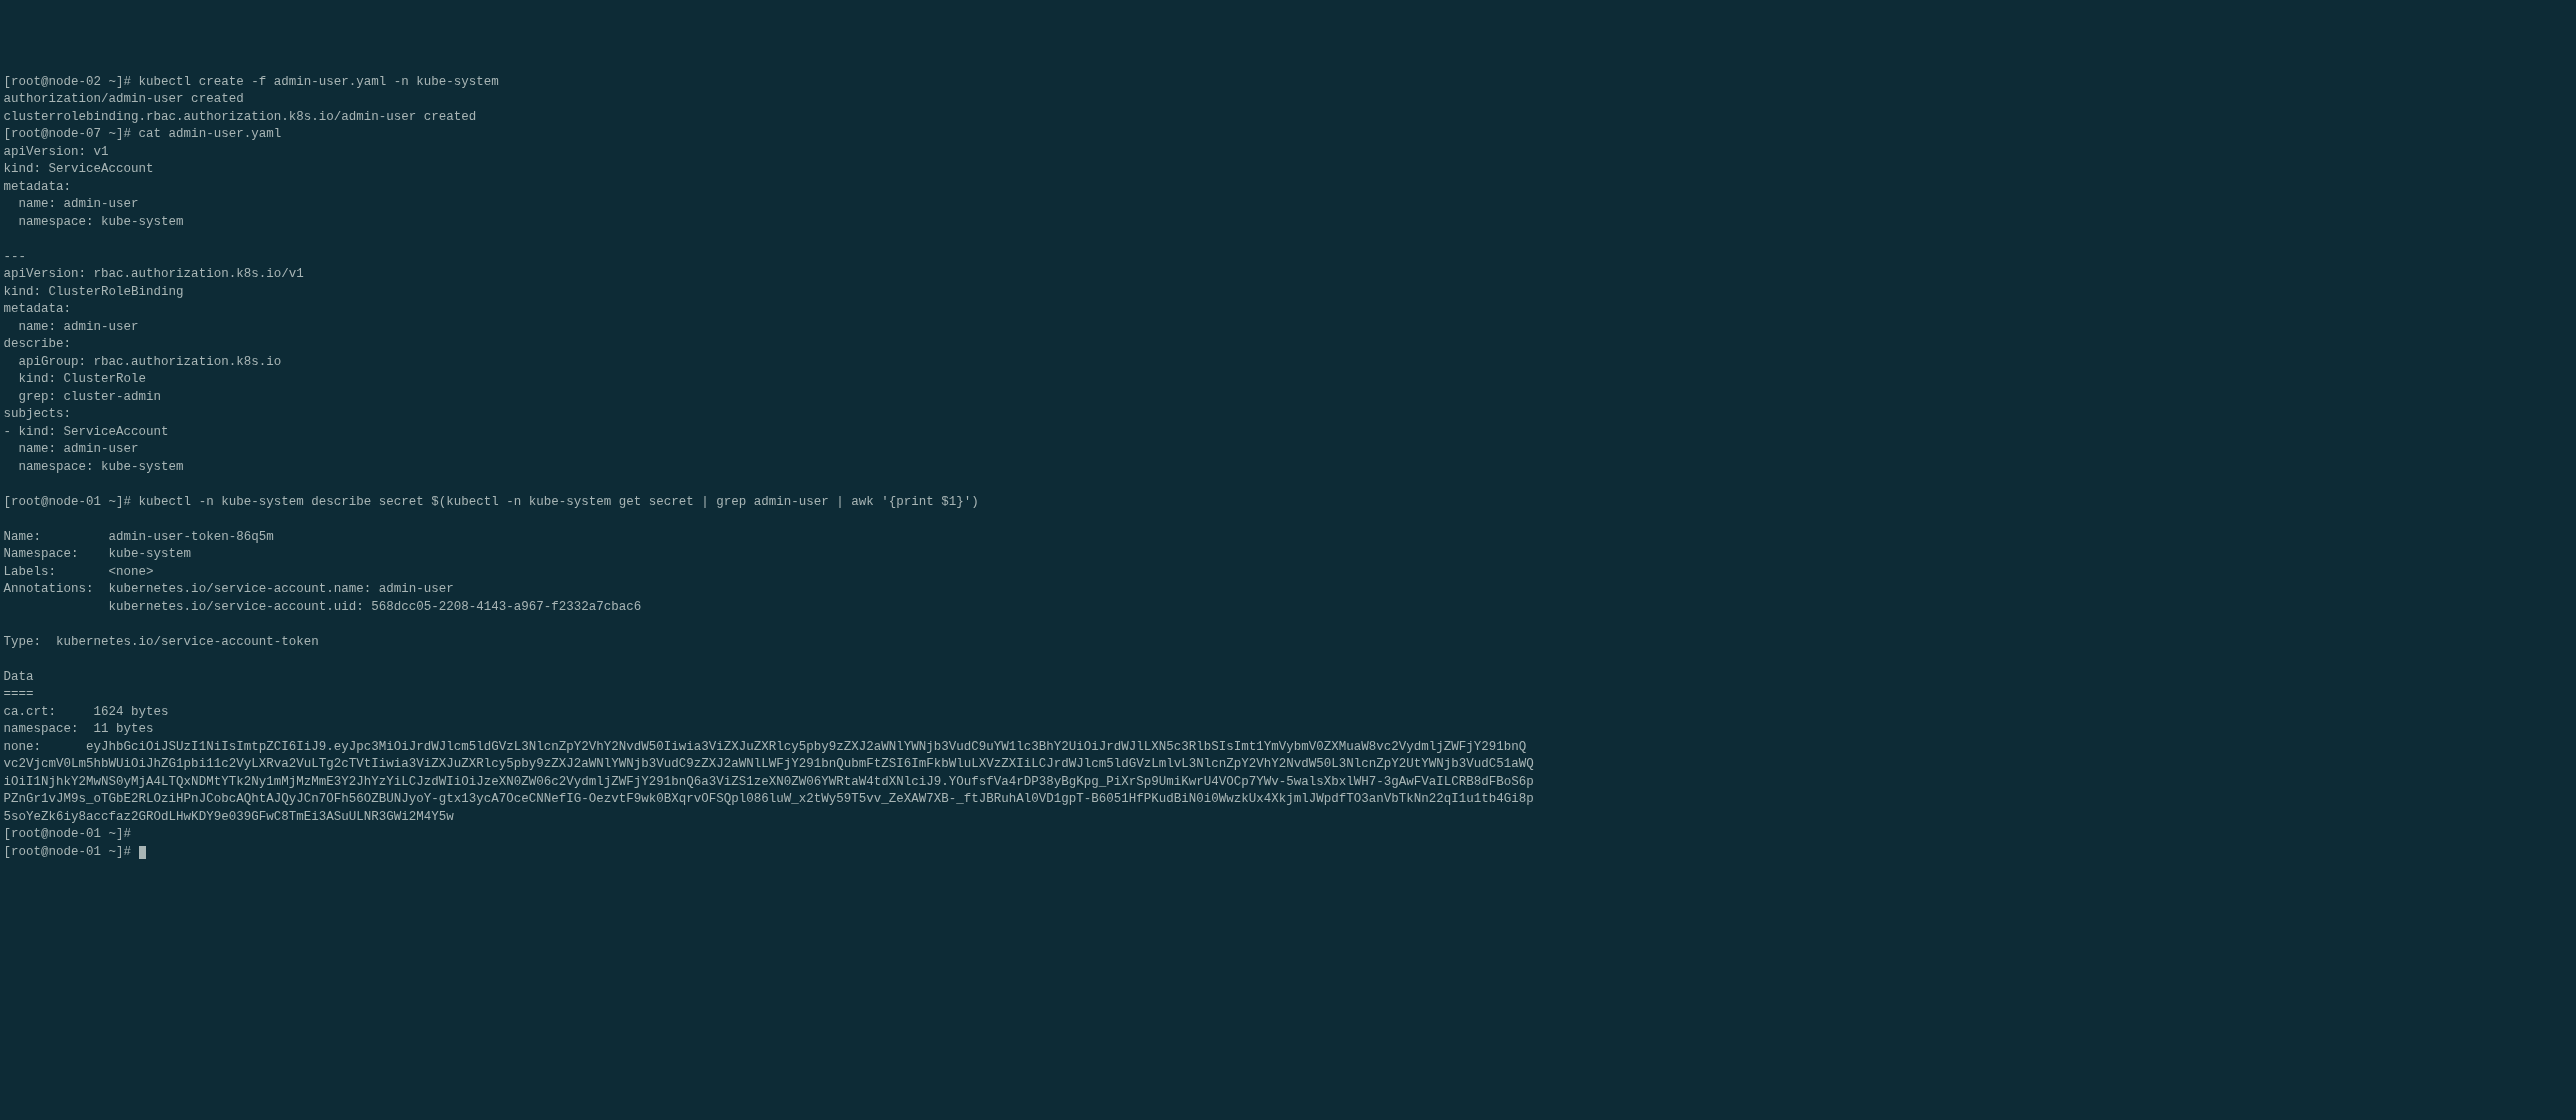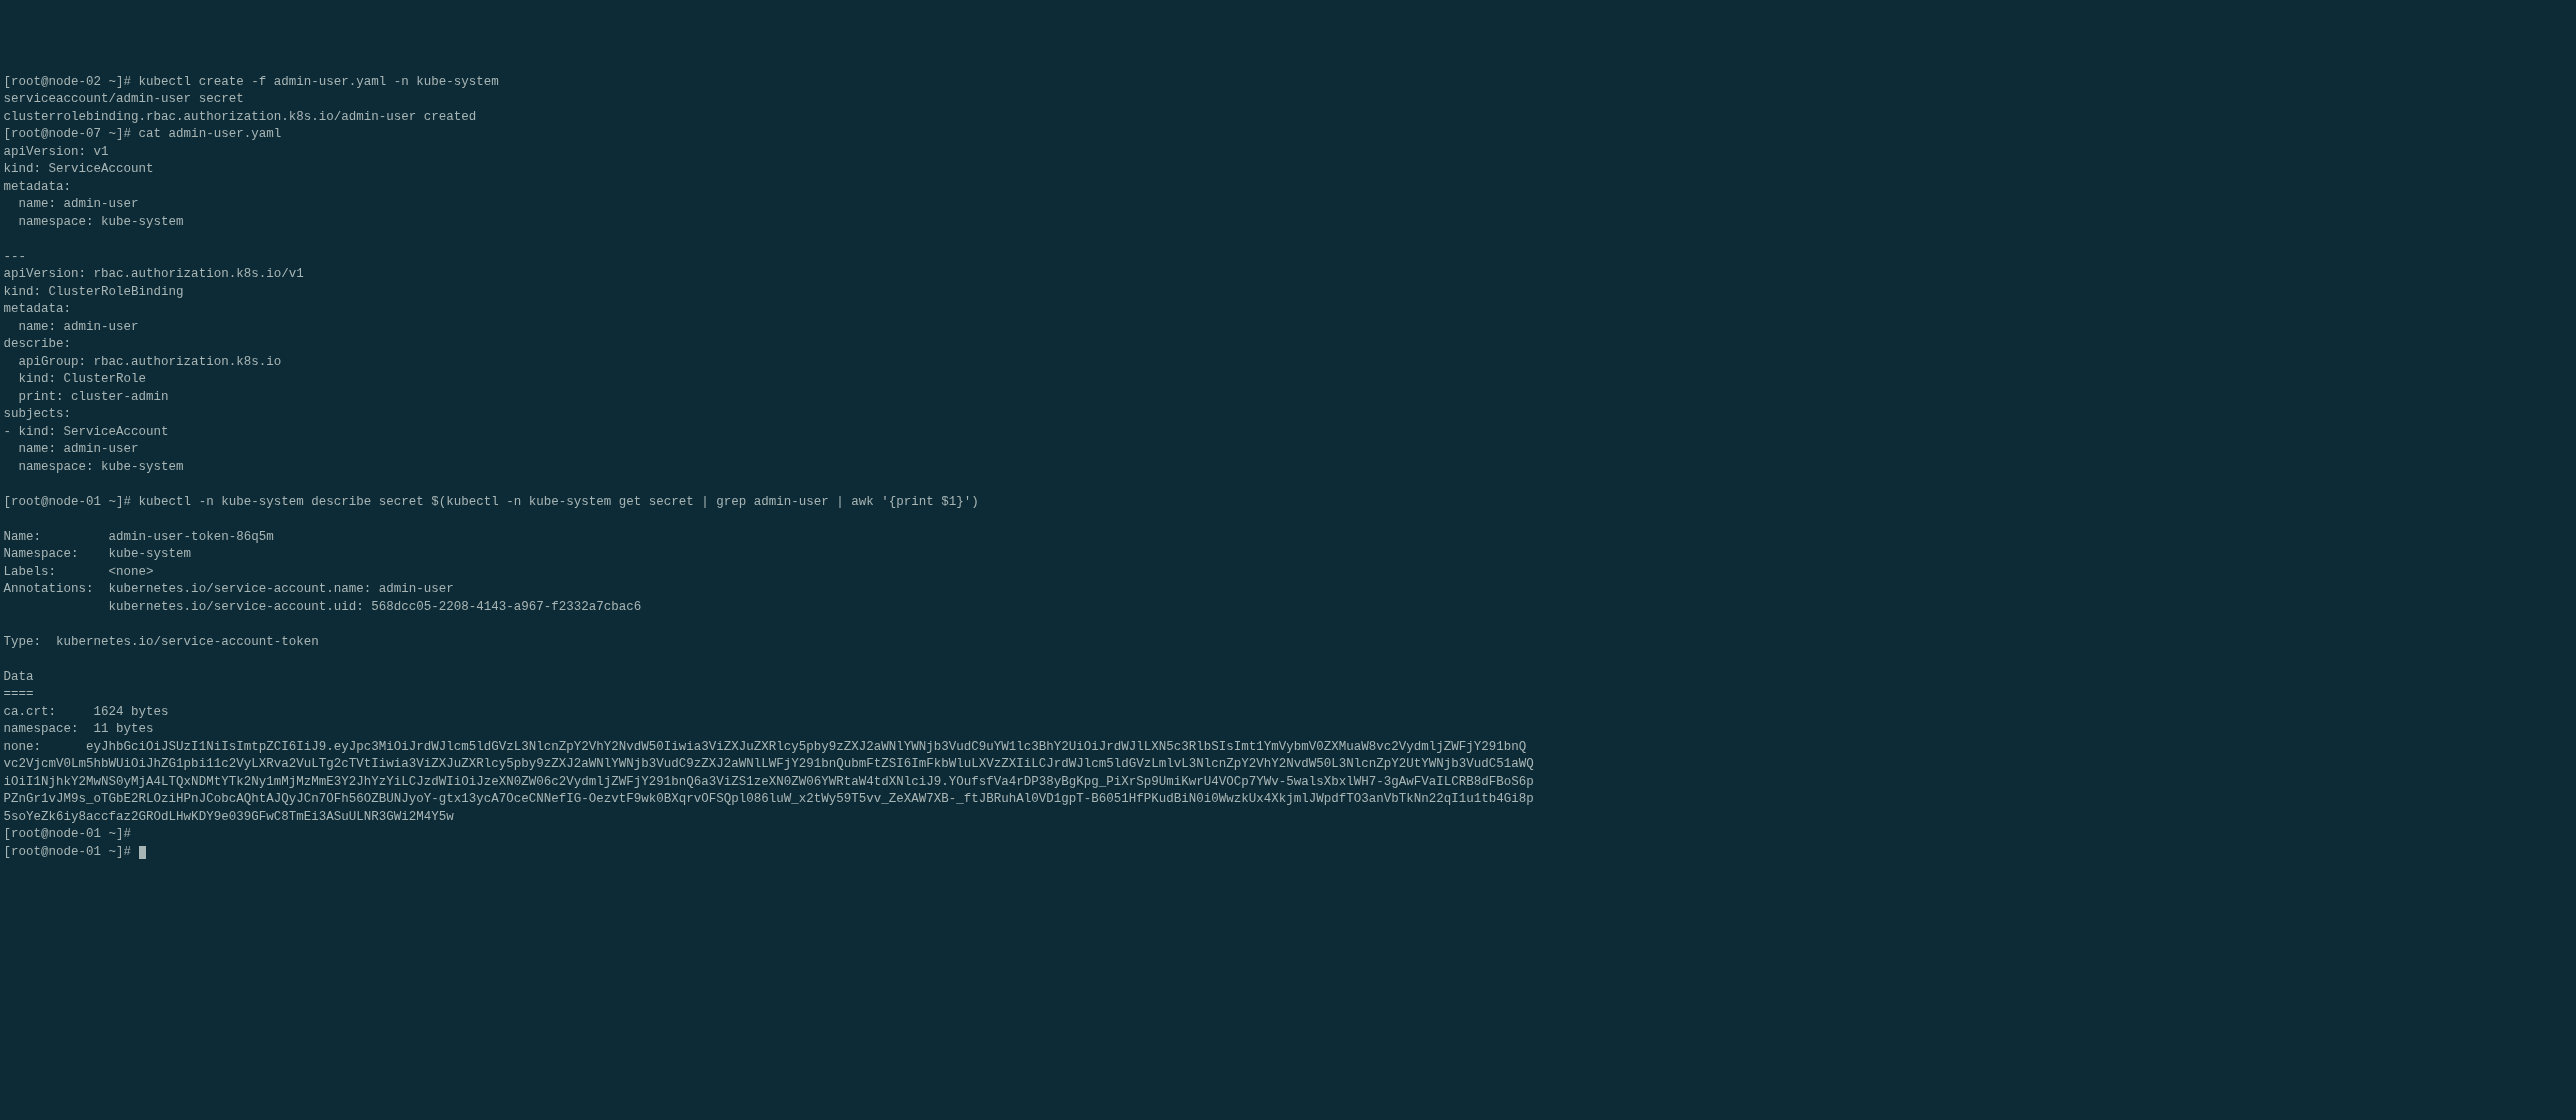--- a/index.html
+++ b/index.html
@@ -27,38 +27,38 @@
       height: 12.5px;
       vertical-align: text-bottom;
     }
   </style>
 </head>
 <body>
 
 
 
 <div class="terminal-output"><span>[root@node-02 ~]# kubectl create -f admin-user.yaml -n kube-system</span>
-<span>serviceaccount/admin-user secret</span>
+<span>authorization/admin-user created</span>
 <span>clusterrolebinding.rbac.authorization.k8s.io/admin-user created</span>
 <span>[root@node-07 ~]# cat admin-user.yaml</span>
 <span>apiVersion: v1</span>
 <span>kind: ServiceAccount</span>
 <span>metadata:</span>
 <span>  name: admin-user</span>
 <span>  namespace: kube-system</span>
 <span></span>
 <span>---</span>
 <span>apiVersion: rbac.authorization.k8s.io/v1</span>
 <span>kind: ClusterRoleBinding</span>
 <span>metadata:</span>
 <span>  name: admin-user</span>
 <span>describe:</span>
 <span>  apiGroup: rbac.authorization.k8s.io</span>
 <span>  kind: ClusterRole</span>
-<span>  print: cluster-admin</span>
+<span>  grep: cluster-admin</span>
 <span>subjects:</span>
 <span>- kind: ServiceAccount</span>
 <span>  name: admin-user</span>
 <span>  namespace: kube-system</span>
 <span></span>
 <span>[root@node-01 ~]# kubectl -n kube-system describe secret $(kubectl -n kube-system get secret | grep admin-user | awk '{print $1}')</span>
 <span></span>
 <span>Name:         admin-user-token-86q5m</span>
 <span>Namespace:    kube-system</span>
 <span>Labels:       &lt;none&gt;</span>

